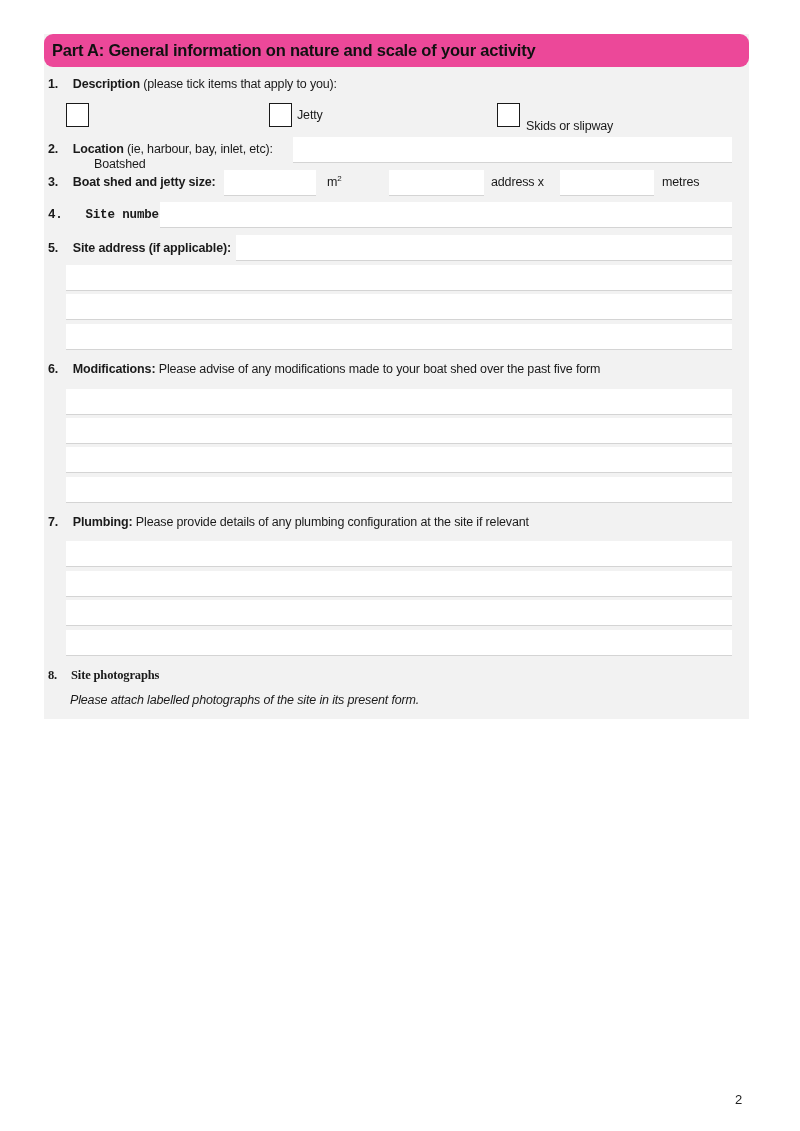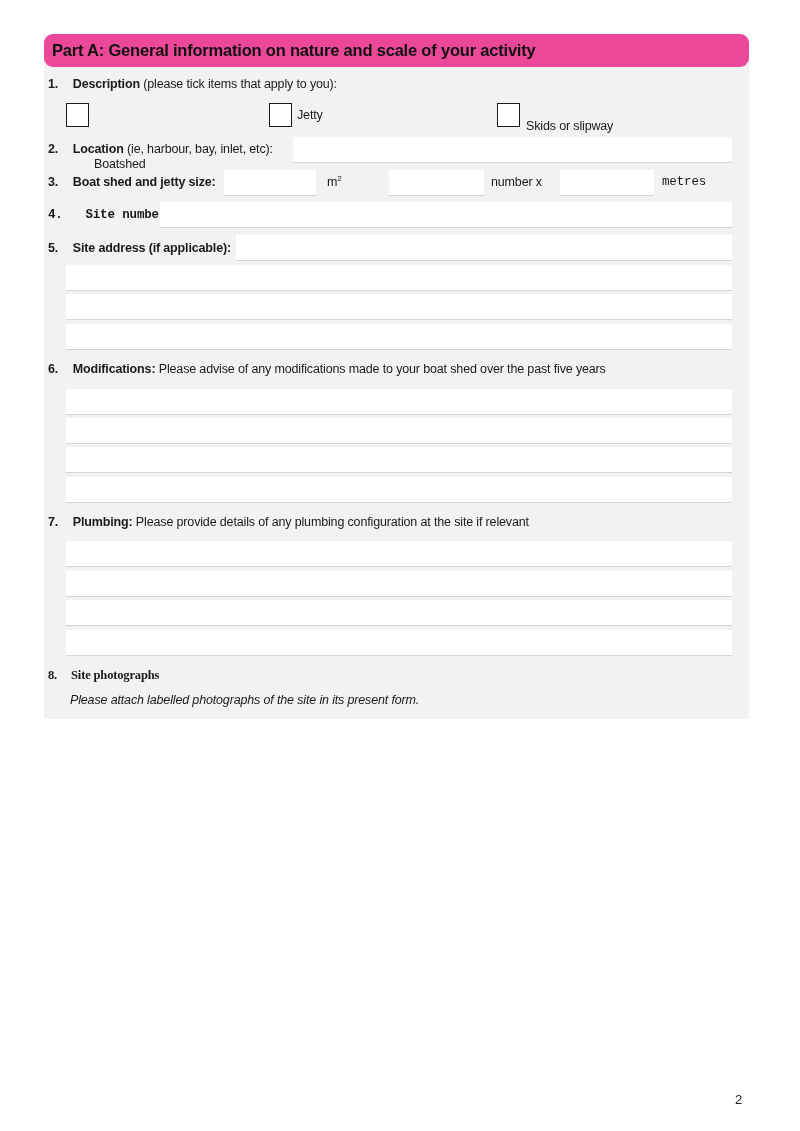--- a/index.html
+++ b/index.html
@@ -68,23 +68,23 @@
 <div class="field" style="left:293px; top:137px; width:439px; height:26px;"></div>
 
 <div class="abs txt" style="left:48px; top:175px;">
   <span class="num">3.</span>
   <span style="display:inline-block; width:8px;"></span>
   <span class="b">Boat shed and jetty size:</span>
 </div>
 <div class="field" style="left:224px; top:170px; width:92px; height:26px;"></div>
 <span class="abs txt" style="left:327px; top:175px;"><span>m</span><sup>2</sup></span>
 <div class="field" style="left:389px; top:170px; width:95px; height:26px;"></div>
-<span class="abs txt" style="left:491px; top:175px;">number x</span>
+<span class="abs txt" style="left:491px; top:175px;">address x</span>
 <div class="field" style="left:560px; top:170px; width:94px; height:26px;"></div>
-<span class="abs txt" style="left:662px; top:175px;font-family:Liberation Mono, monospace;">metres</span>
+<span class="abs txt" style="left:662px; top:175px;">metres</span>
 
 <div class="abs txt" style="left:48px; top:208px;font-family:Liberation Mono, monospace;">
   <span class="num">4.</span>
   <span style="display:inline-block; width:8px;"></span>
   <span class="b">Site number:</span>
 </div>
 <div class="field" style="left:160px; top:202px; width:572px; height:26px;"></div>
 
 <div class="abs txt" style="left:48px; top:241px;">
   <span class="num">5.</span>
@@ -92,21 +92,21 @@
   <span class="b">Site address (if applicable):</span>
 </div>
 <div class="field" style="left:236px; top:235px; width:496px; height:26px;"></div>
 <div class="field" style="left:66px; top:265px; width:666px; height:26px;"></div>
 <div class="field" style="left:66px; top:294px; width:666px; height:26px;"></div>
 <div class="field" style="left:66px; top:324px; width:666px; height:26px;"></div>
 
 <div class="abs txt" style="left:48px; top:362px;">
   <span class="num">6.</span>
   <span style="display:inline-block; width:8px;"></span>
-  <span class="b">Modifications:</span><span> Please advise of any modifications made to your boat shed over the past five years</span>
+  <span class="b">Modifications:</span><span> Please advise of any modifications made to your boat shed over the past five form</span>
 </div>
 <div class="field" style="left:66px; top:389px; width:666px; height:26px;"></div>
 <div class="field" style="left:66px; top:418px; width:666px; height:26px;"></div>
 <div class="field" style="left:66px; top:447px; width:666px; height:26px;"></div>
 <div class="field" style="left:66px; top:477px; width:666px; height:26px;"></div>
 
 <div class="abs txt" style="left:48px; top:515px;">
   <span class="num">7.</span>
   <span style="display:inline-block; width:8px;"></span>
   <span class="b">Plumbing:</span><span> Please provide details of any plumbing configuration at the site if relevant</span>

